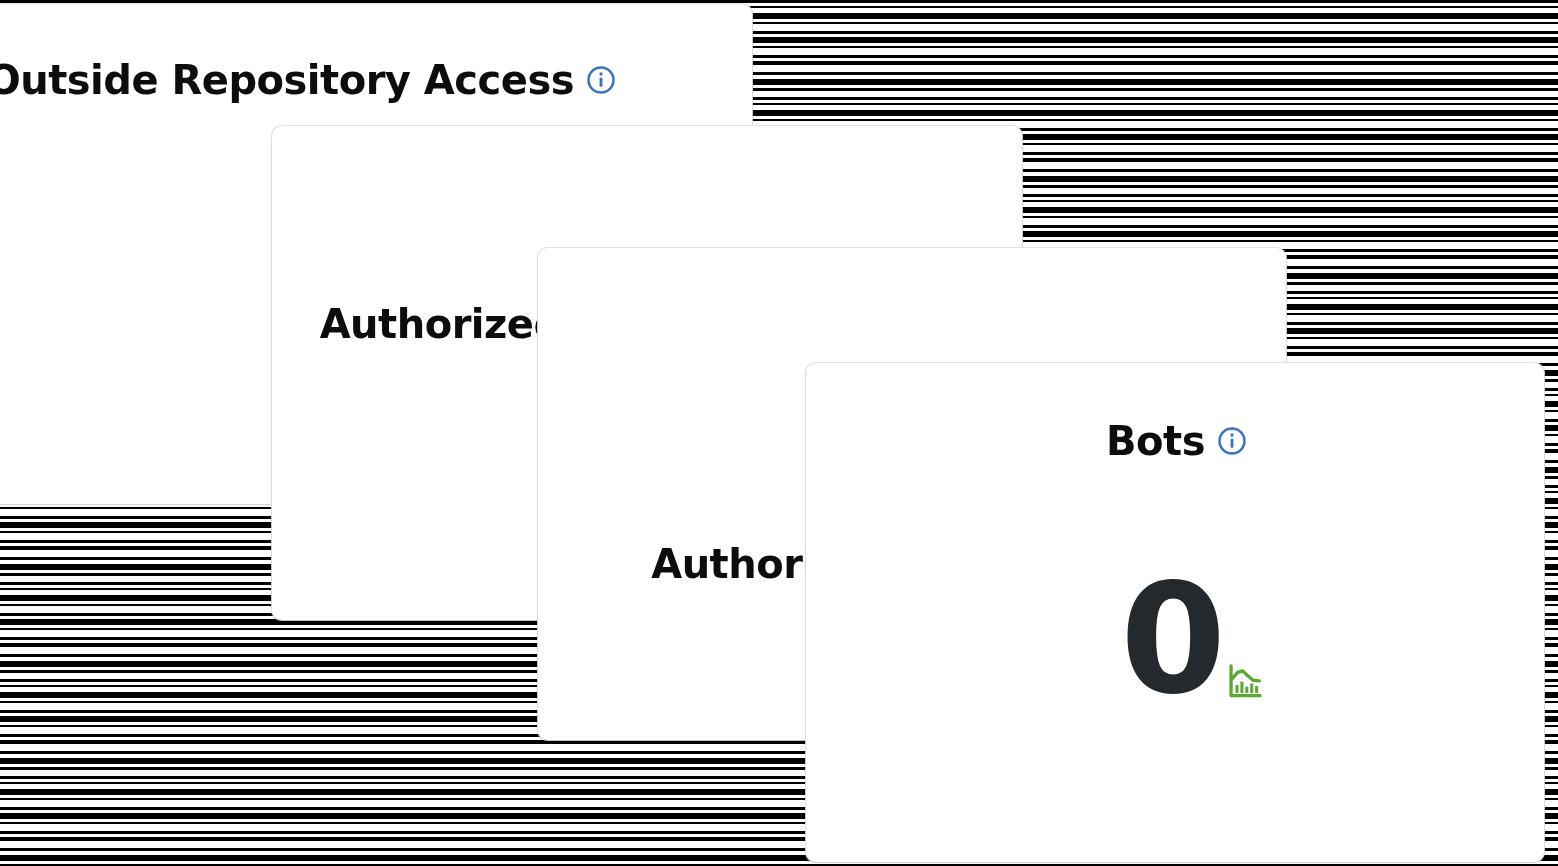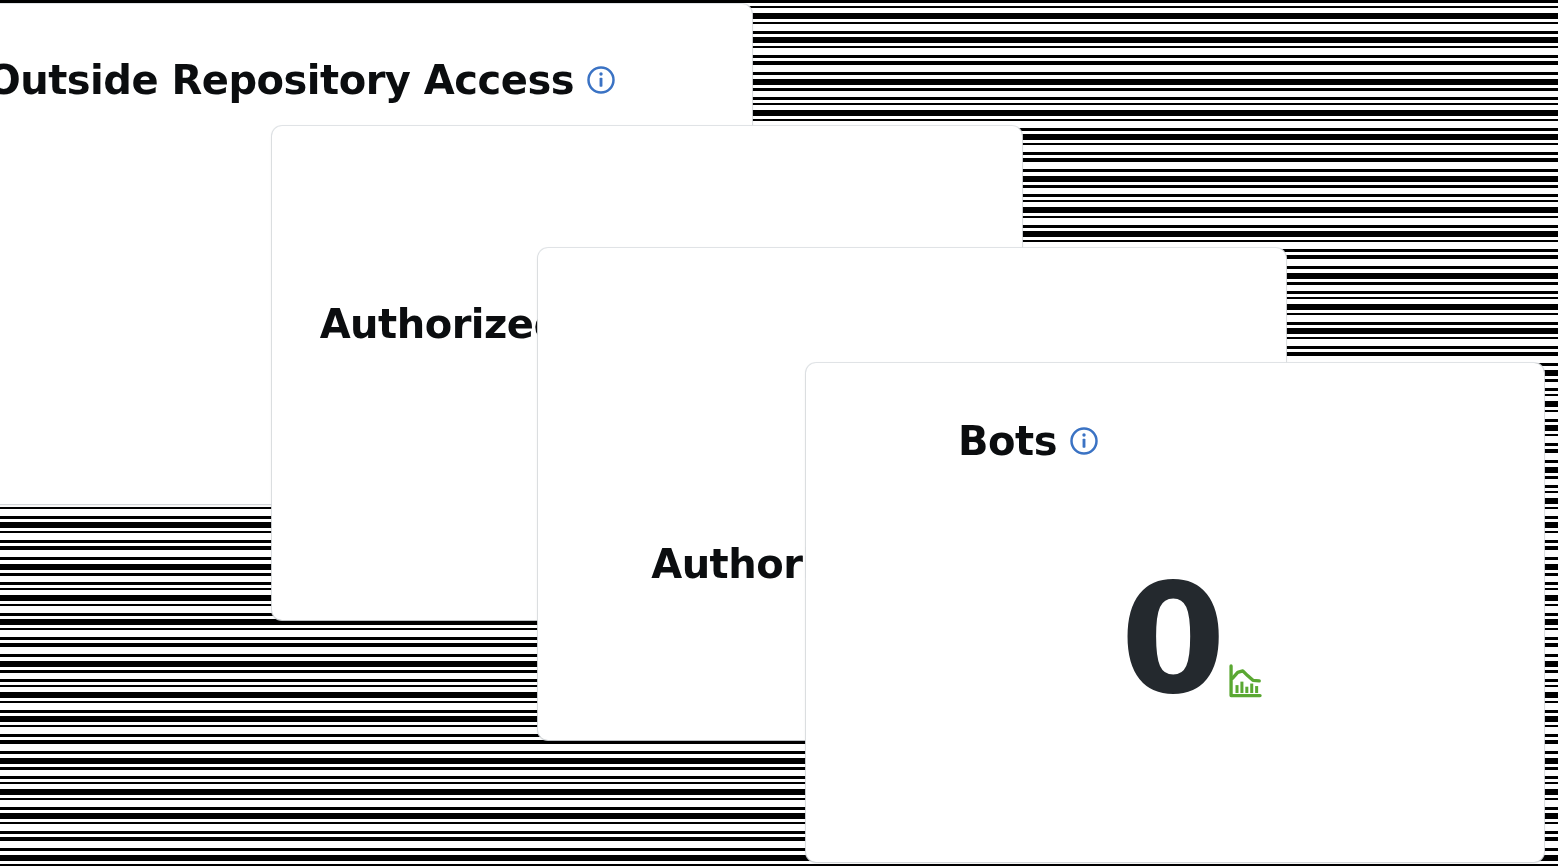--- a/index.html
+++ b/index.html
@@ -87,21 +87,21 @@
     flex: 0 0 auto;
     display: block;
     width: 30px;
     height: 30px;
   }
 
   
   #card-1 .card-title { left: 0;   right: 136px; top: 56px;  }
   #card-2 .card-title { left: 0;   right: 132px; top: 178px; }
   #card-3 .card-title { left: 0;   right: 186px; top: 296px; }
-  #card-4 .card-title { left: 4px;   right: 297px; top: 58px; justify-content: center;  }
+  #card-4 .card-title { left: 4px;   right: 297px; top: 58px;  }
 
   
   .metric {
     position: absolute;
     right: 280px;
     top: 212px;
     display: flex;
     align-items: flex-end;
     gap: 4px;
   }

